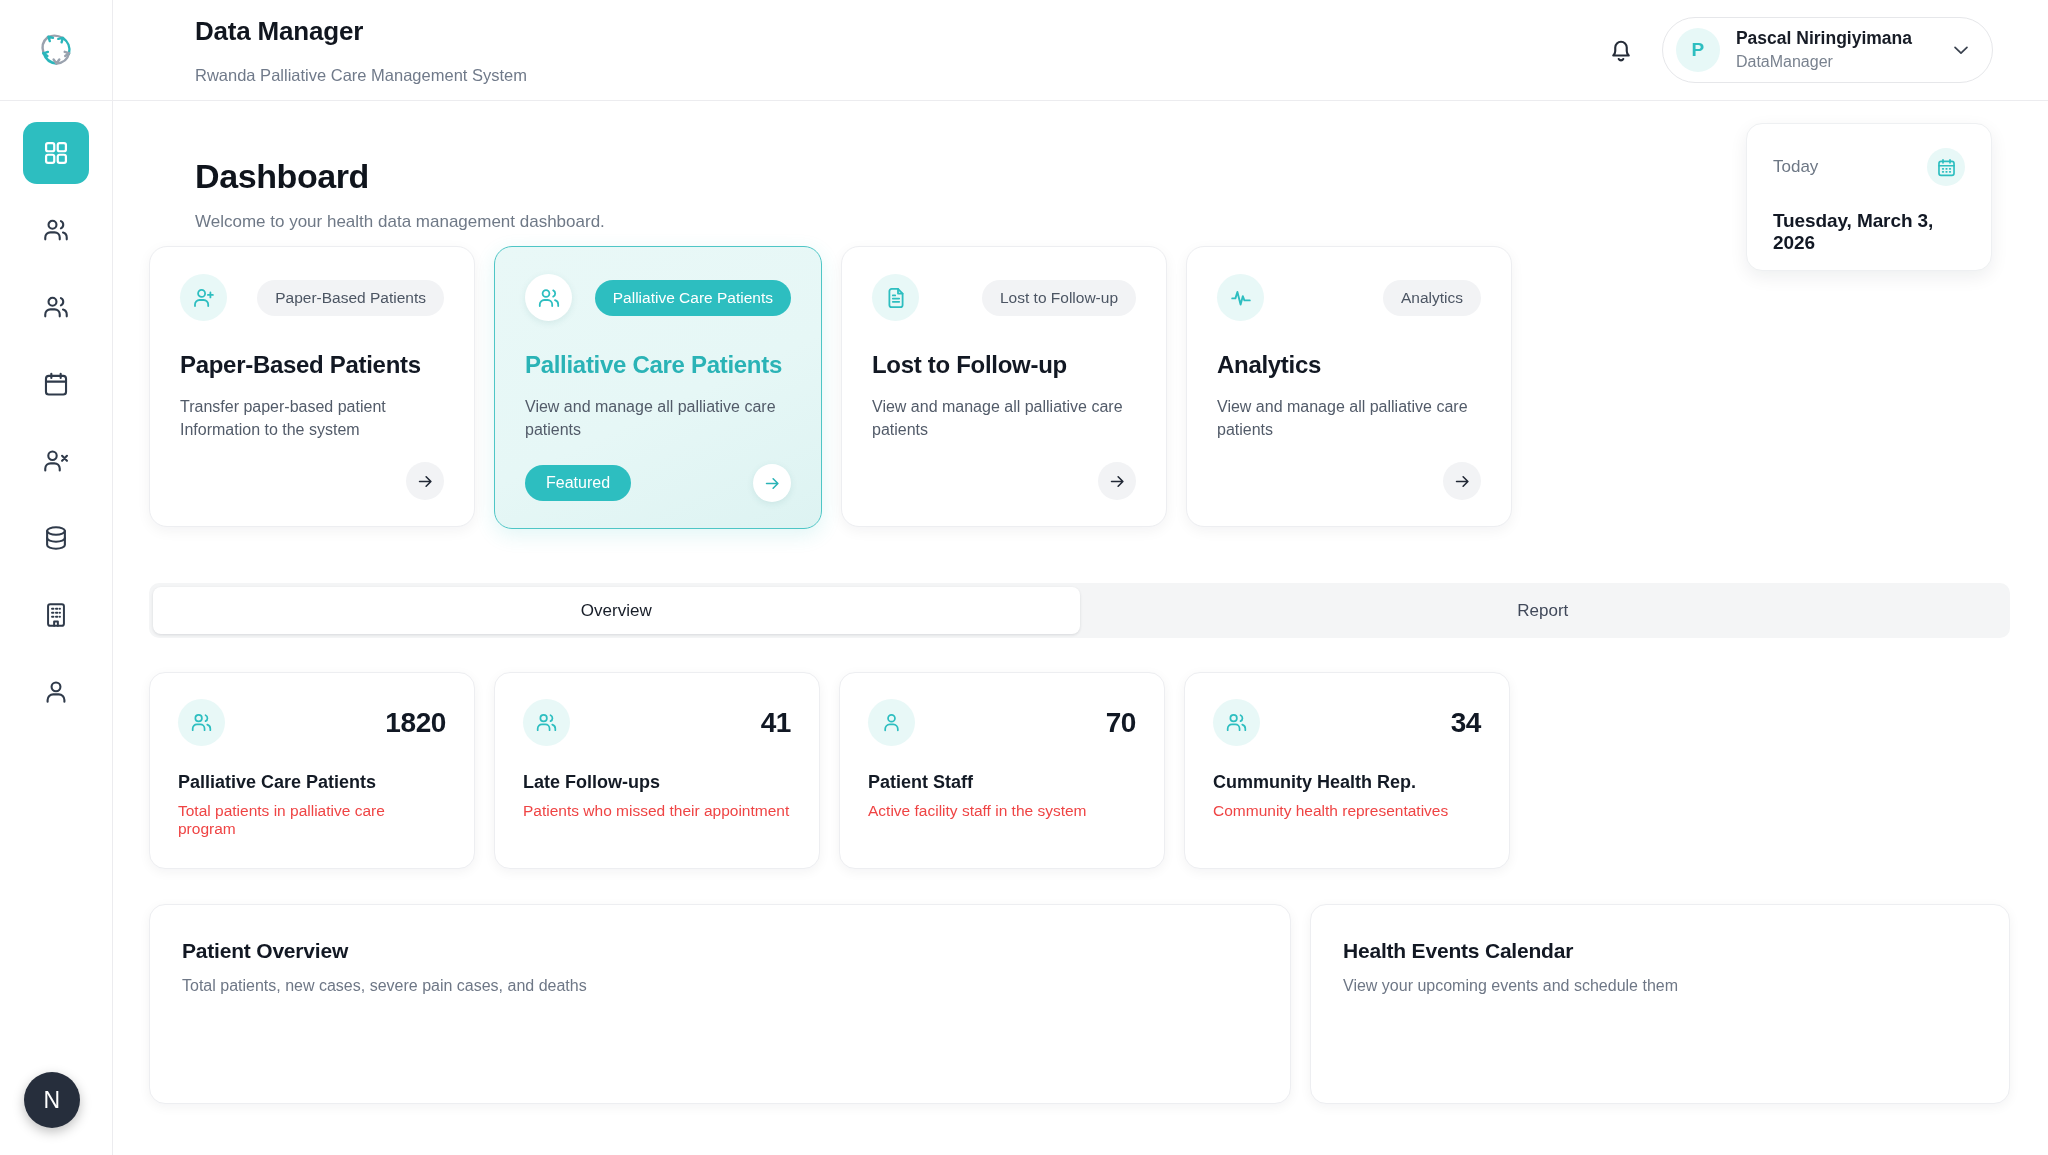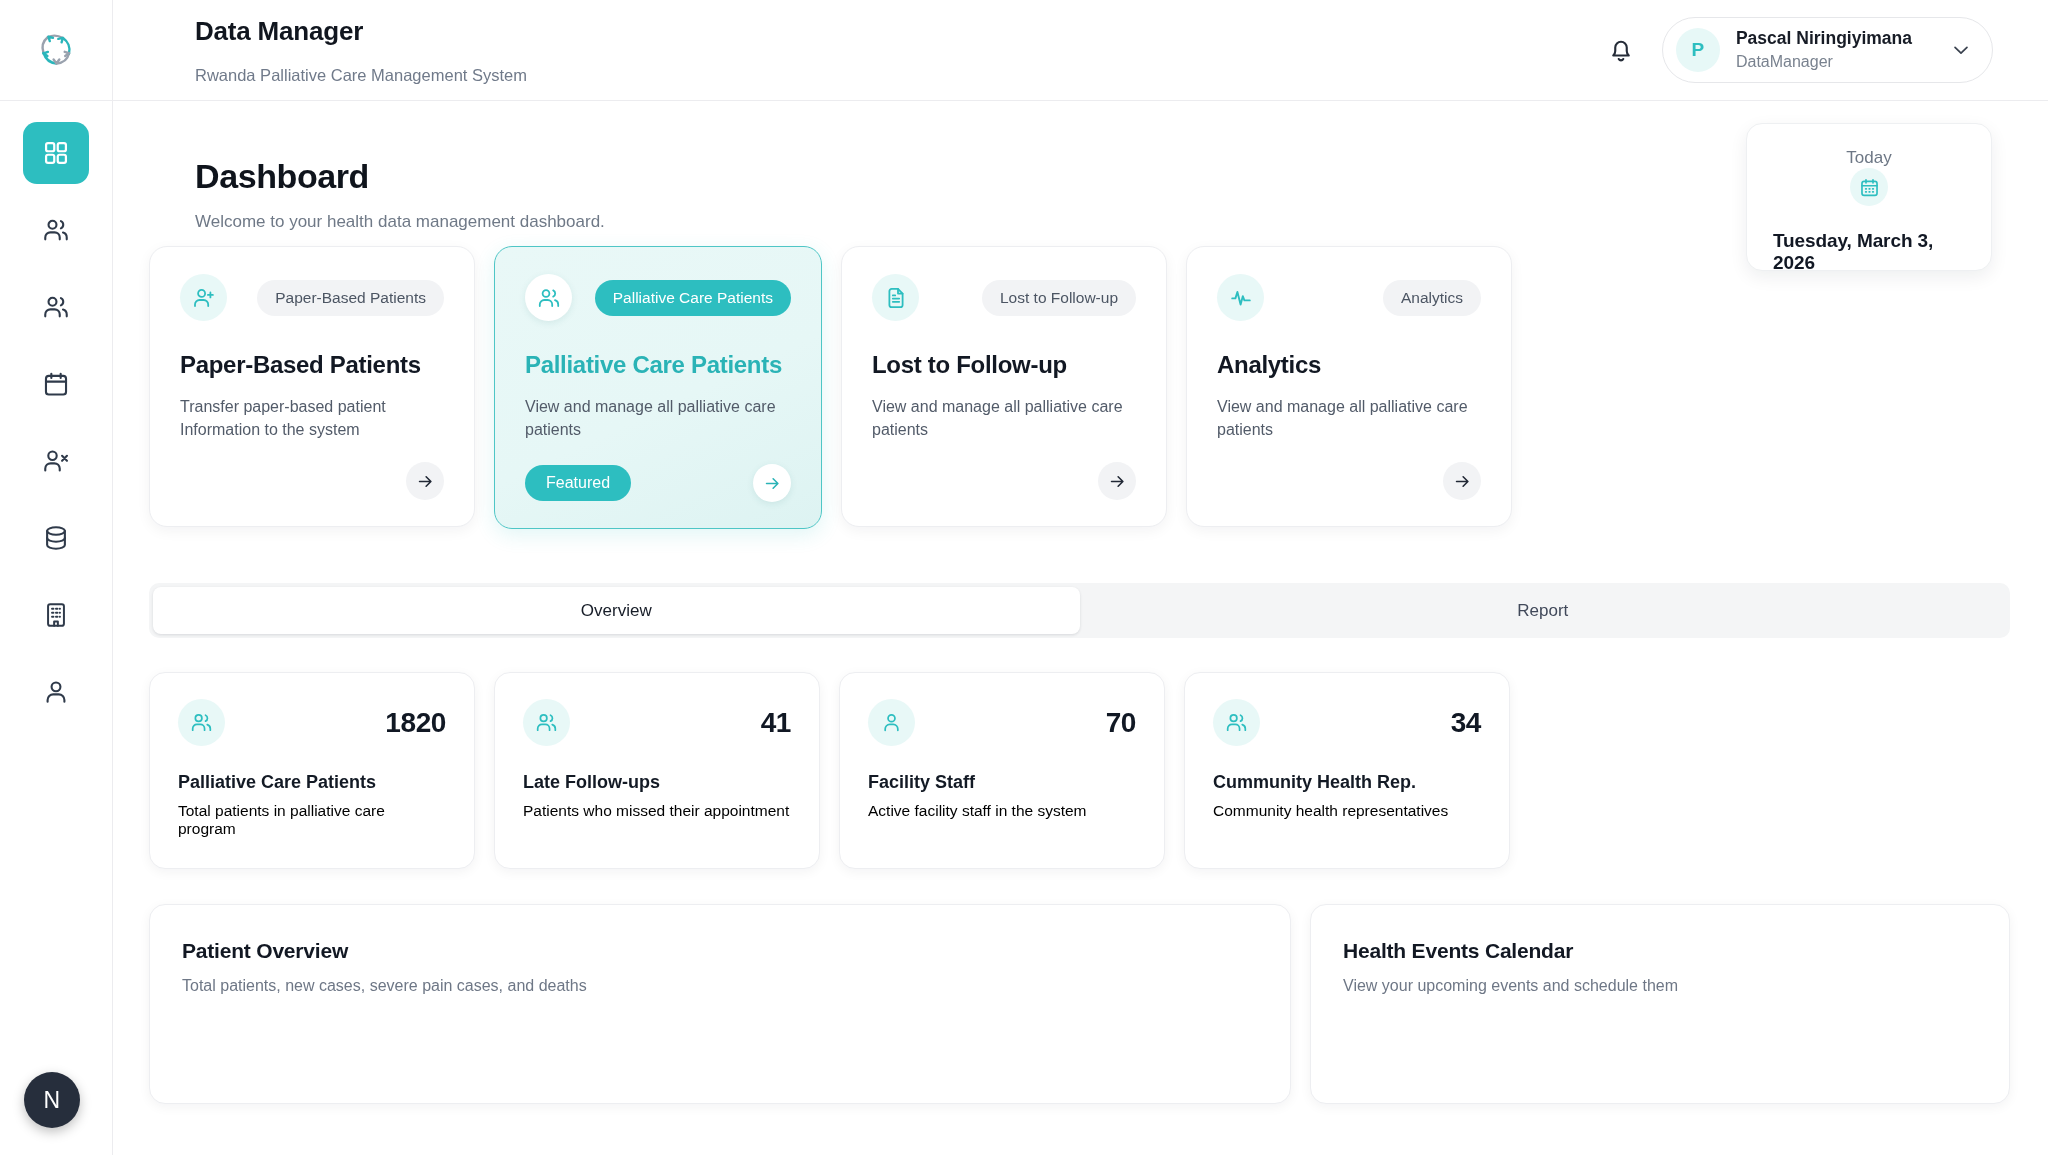--- a/index.html
+++ b/index.html
@@ -89,21 +89,21 @@
   .page-title { font-size: 34px; font-weight: 700; color: #0f141c; letter-spacing: -.4px; }
   .page-sub { font-size: 17px; color: #6f7987; margin-top: 16px; }
 
   .today-card {
     position: absolute; right: 56px; top: 22px;
     width: 246px; height: 148px;
     background: #ffffff; border: 1px solid #eef0f2; border-radius: 16px;
     box-shadow: 0 6px 18px rgba(18,25,38,.07);
     padding: 24px 26px;
   }
-  .today-row { display: flex; align-items: center; justify-content: space-between; flex-direction: column; }
+  .today-row { display: flex; align-items: center; justify-content: space-between; }
   .today-label { font-size: 17px; color: #6d7785; }
   .cal-circle {
     width: 38px; height: 38px; border-radius: 50%;
     background: #e8f8f7; color: #2dbec0;
     display: flex; align-items: center; justify-content: center;
   }
   .cal-circle svg { width: 21px; height: 21px; display: block; }
   .today-date { margin-top: 24px; font-size: 19px; font-weight: 700; color: #121824; letter-spacing: -.1px; }
 
   
@@ -180,21 +180,21 @@
   }
   .scard-top { display: flex; align-items: center; justify-content: space-between; }
   .s-icon {
     width: 47px; height: 47px; border-radius: 50%;
     background: #e8f8f7; color: #2dbec0;
     display: flex; align-items: center; justify-content: center;
   }
   .s-icon svg { width: 23px; height: 23px; display: block; }
   .s-value { font-size: 28px; font-weight: 700; color: #111824; letter-spacing: -.4px; }
   .s-label { margin-top: 26px; font-size: 18px; font-weight: 600; color: #131a25; }
-  .s-desc { margin-top: 9px; font-size: 15.5px; color: #000000; }
+  .s-desc { margin-top: 9px; font-size: 15.5px; color: #ef4444; }
 
   
   .bottom-row {
     position: absolute; left: 36px; top: 803px;
     width: 1861px; display: flex; gap: 19px;
   }
   .bcard {
     border-radius: 16px; background: #fff; border: 1px solid #edeef1;
     box-shadow: 0 3px 12px rgba(20,28,40,.05);
     height: 200px; padding: 34px 32px; overflow: hidden;
@@ -482,21 +482,21 @@
     <div class="scard">
       <div class="scard-top">
         <span class="s-icon">
           <svg viewBox="0 0 24 24" fill="none" stroke="currentColor" stroke-width="1.8" stroke-linecap="round" stroke-linejoin="round">
             <circle cx="12" cy="7.6" r="3.6"></circle>
               <path d="M5.4 20.2v-1.5A4.7 4.7 0 0 1 10.1 14h3.8a4.7 4.7 0 0 1 4.7 4.7v1.5"></path>
           </svg>
         </span>
         <span class="s-value">70</span>
       </div>
-      <div class="s-label">Facility Staff</div>
+      <div class="s-label">Patient Staff</div>
       <div class="s-desc">Active facility staff in the system</div>
     </div>
 
     <div class="scard">
       <div class="scard-top">
         <span class="s-icon">
           <svg viewBox="0 0 24 24" fill="none" stroke="currentColor" stroke-width="1.8" stroke-linecap="round" stroke-linejoin="round">
             <circle cx="9" cy="7.5" r="3.4"></circle>
               <path d="M2.8 20v-1.6A4.4 4.4 0 0 1 7.2 14h3.6a4.4 4.4 0 0 1 4.4 4.4V20"></path>
             <path d="M16.2 4.4a3.4 3.4 0 0 1 0 6.2"></path>

